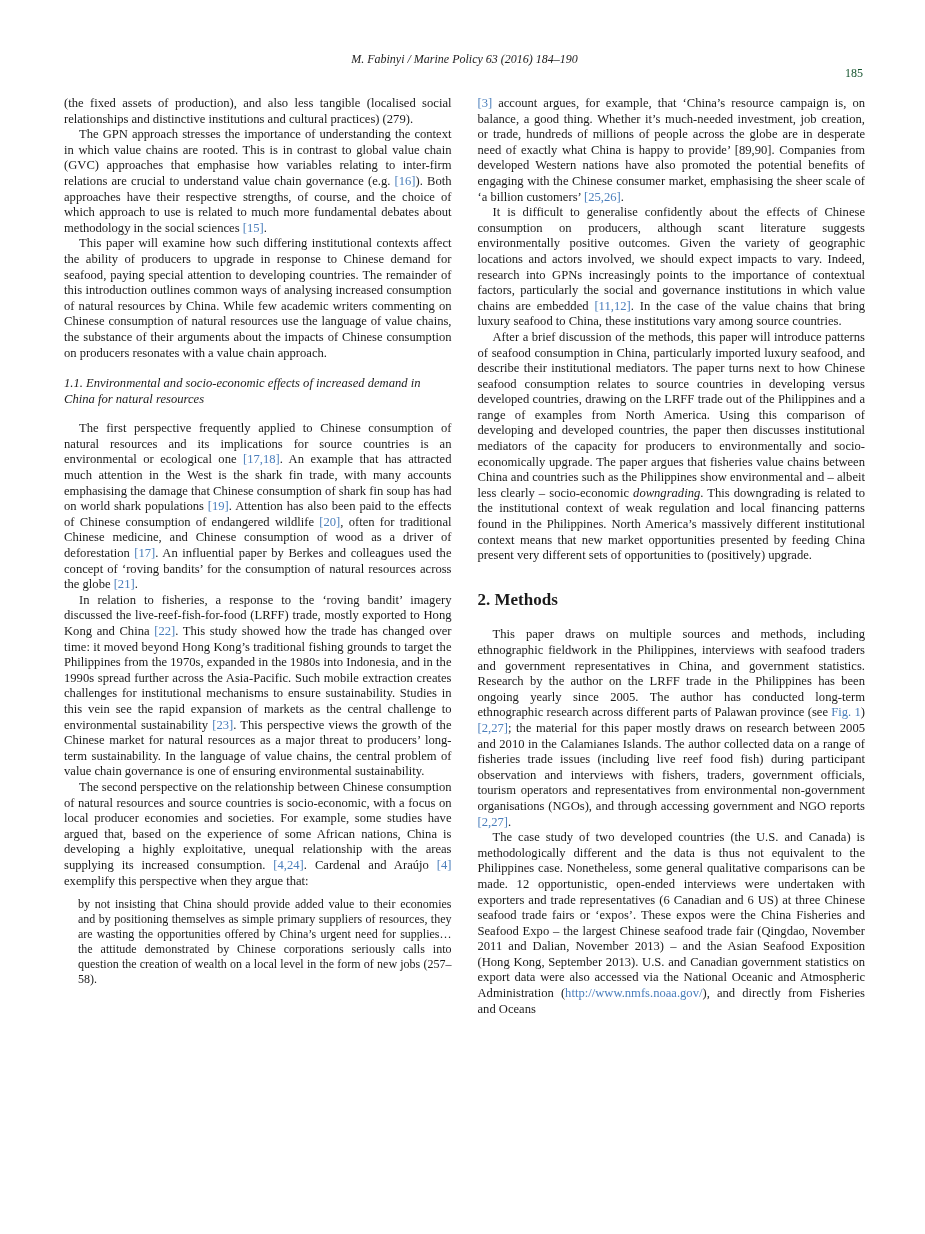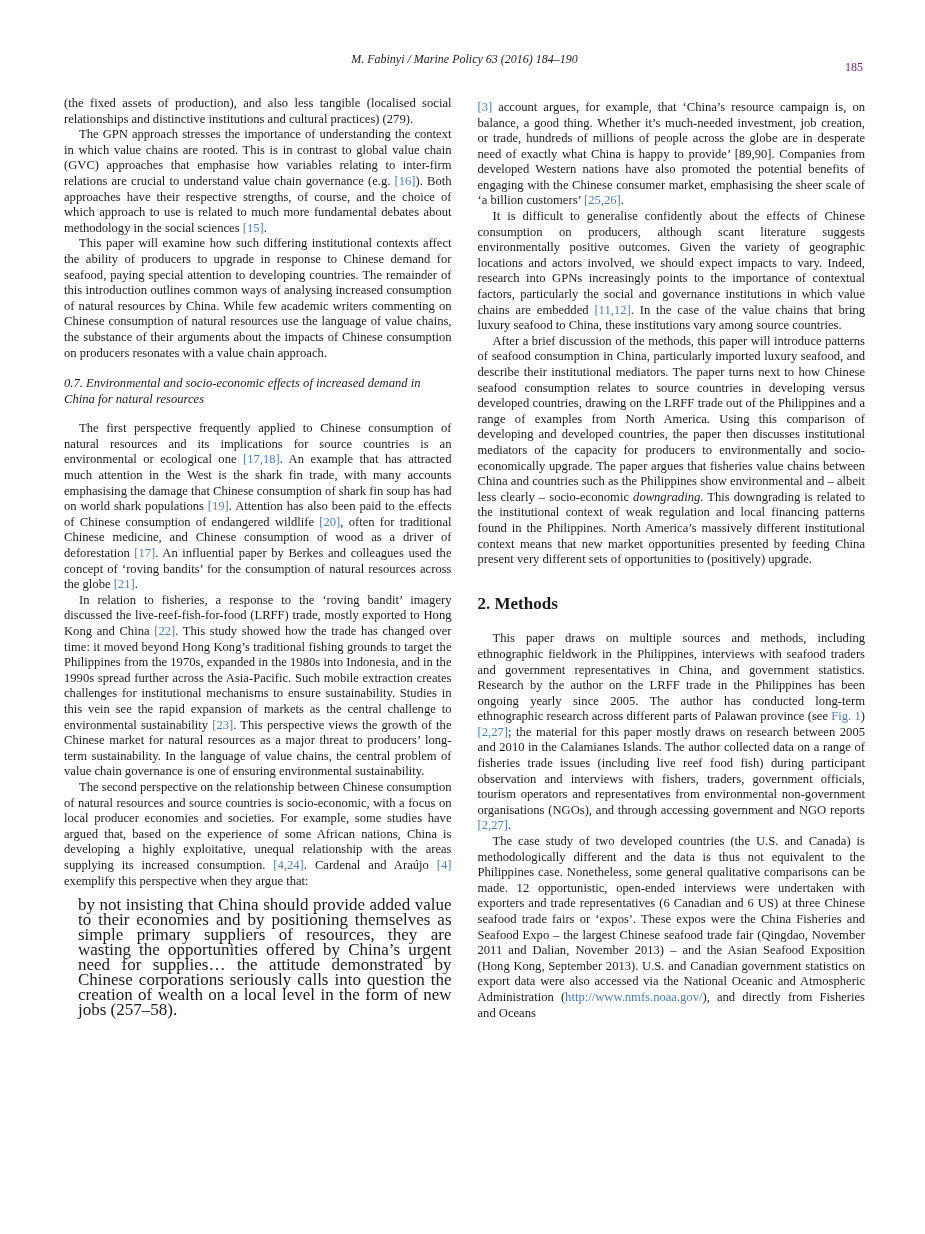--- a/index.html
+++ b/index.html
@@ -28,48 +28,47 @@
   .journal-line {
     position: absolute;
     left: 0; right: 0;
     text-align: center;
     font-style: italic;
     color: #222;
   }
   .page-number {
     position: absolute;
     right: 2px;
-    top: 8px;
+    top: 14px;
     font-style: normal;
-    color: #701a75;
+    color: #14532d;
   }
   .columns {
     display: flex;
     gap: 26px;
-    align-items: center;
   }
   .column {
     flex: 1 1 0;
     min-width: 0;
     text-align: justify;
     font-size: 12.6px;
     line-height: 15.6px;
     hyphens: auto;
     -webkit-hyphens: auto;
   }
   .para {
     margin: 0;
     text-indent: 15px;
   }
   .para.noindent {
     text-indent: 0;
   }
   .quote {
     margin: 8px 0 8px 14px;
-    font-size: 17px;
+    font-size: 12px;
     line-height: 15px;
     text-indent: 0;
   }
   .subheading {
     font-size: 12.6px;
     font-weight: normal;
     font-style: italic;
     margin: 15px 0 14px 0;
     text-align: left;
     text-indent: 0;
@@ -96,21 +95,21 @@
   <div class="page-header">
     <div class="journal-line">M. Fabinyi / Marine Policy 63 (2016) 184–190</div>
     <div class="page-number">185</div>
   </div>
 
   <div class="columns">
     <div class="column">
         <p class="para noindent">(the fixed assets of production), and also less tangible (localised social relationships and distinctive institutions and cultural practices) (279).</p>
         <p class="para">The GPN approach stresses the importance of understanding the context in which value chains are rooted. This is in contrast to global value chain (GVC) approaches that emphasise how variables relating to inter-firm relations are crucial to understand value chain governance (e.g. <a class="cite">[16]</a>). Both approaches have their respective strengths, of course, and the choice of which approach to use is related to much more fundamental debates about methodology in the social sciences <a class="cite">[15]</a>.</p>
         <p class="para">This paper will examine how such differing institutional contexts affect the ability of producers to upgrade in response to Chinese demand for seafood, paying special attention to developing countries. The remainder of this introduction outlines common ways of analysing increased consumption of natural resources by China. While few academic writers commenting on Chinese consumption of natural resources use the language of value chains, the substance of their arguments about the impacts of Chinese consumption on producers resonates with a value chain approach.</p>
-        <h3 class="subheading">0.7. Environmental and socio-economic effects of increased demand in China for natural resources</h3>
+        <h3 class="subheading">1.1. Environmental and socio-economic effects of increased demand in China for natural resources</h3>
         <p class="para">The first perspective frequently applied to Chinese consumption of natural resources and its implications for source countries is an environmental or ecological one <a class="cite">[17,18]</a>. An example that has attracted much attention in the West is the shark fin trade, with many accounts emphasising the damage that Chinese consumption of shark fin soup has had on world shark populations <a class="cite">[19]</a>. Attention has also been paid to the effects of Chinese consumption of endangered wildlife <a class="cite">[20]</a>, often for traditional Chinese medicine, and Chinese consumption of wood as a driver of deforestation <a class="cite">[17]</a>. An influential paper by Berkes and colleagues used the concept of ‘roving bandits’ for the consumption of natural resources across the globe <a class="cite">[21]</a>.</p>
         <p class="para">In relation to fisheries, a response to the ‘roving bandit’ imagery discussed the live-reef-fish-for-food (LRFF) trade, mostly exported to Hong Kong and China <a class="cite">[22]</a>. This study showed how the trade has changed over time: it moved beyond Hong Kong’s traditional fishing grounds to target the Philippines from the 1970s, expanded in the 1980s into Indonesia, and in the 1990s spread further across the Asia-Pacific. Such mobile extraction creates challenges for institutional mechanisms to ensure sustainability. Studies in this vein see the rapid expansion of markets as the central challenge to environmental sustainability <a class="cite">[23]</a>. This perspective views the growth of the Chinese market for natural resources as a major threat to producers’ long-term sustainability. In the language of value chains, the central problem of value chain governance is one of ensuring environmental sustainability.</p>
         <p class="para">The second perspective on the relationship between Chinese consumption of natural resources and source countries is socio-economic, with a focus on local producer economies and societies. For example, some studies have argued that, based on the experience of some African nations, China is developing a highly exploitative, unequal relationship with the areas supplying its increased consumption. <a class="cite">[4,24]</a>. Cardenal and Araújo <a class="cite">[4]</a> exemplify this perspective when they argue that:</p>
         <p class="quote">by not insisting that China should provide added value to their economies and by positioning themselves as simple primary suppliers of resources, they are wasting the opportunities offered by China’s urgent need for supplies… the attitude demonstrated by Chinese corporations seriously calls into question the creation of wealth on a local level in the form of new jobs (257–58).</p>
       </div>
     <div class="column">
         <p class="para noindent"><a class="cite">[3]</a> account argues, for example, that ‘China’s resource campaign is, on balance, a good thing. Whether it’s much-needed investment, job creation, or trade, hundreds of millions of people across the globe are in desperate need of exactly what China is happy to provide’ [89,90]. Companies from developed Western nations have also promoted the potential benefits of engaging with the Chinese consumer market, emphasising the sheer scale of ‘a billion customers’ <a class="cite">[25,26]</a>.</p>
         <p class="para">It is difficult to generalise confidently about the effects of Chinese consumption on producers, although scant literature suggests environmentally positive outcomes. Given the variety of geographic locations and actors involved, we should expect impacts to vary. Indeed, research into GPNs increasingly points to the importance of contextual factors, particularly the social and governance institutions in which value chains are embedded <a class="cite">[11,12]</a>. In the case of the value chains that bring luxury seafood to China, these institutions vary among source countries.</p>
         <p class="para">After a brief discussion of the methods, this paper will introduce patterns of seafood consumption in China, particularly imported luxury seafood, and describe their institutional mediators. The paper turns next to how Chinese seafood consumption relates to source countries in developing versus developed countries, drawing on the LRFF trade out of the Philippines and a range of examples from North America. Using this comparison of developing and developed countries, the paper then discusses institutional mediators of the capacity for producers to environmentally and socio-economically upgrade. The paper argues that fisheries value chains between China and countries such as the Philippines show environmental and – albeit less clearly – socio-economic <em>downgrading</em>. This downgrading is related to the institutional context of weak regulation and local financing patterns found in the Philippines. North America’s massively different institutional context means that new market opportunities presented by feeding China present very different sets of opportunities to (positively) upgrade.</p>
         <h2 class="heading">2. Methods</h2>

